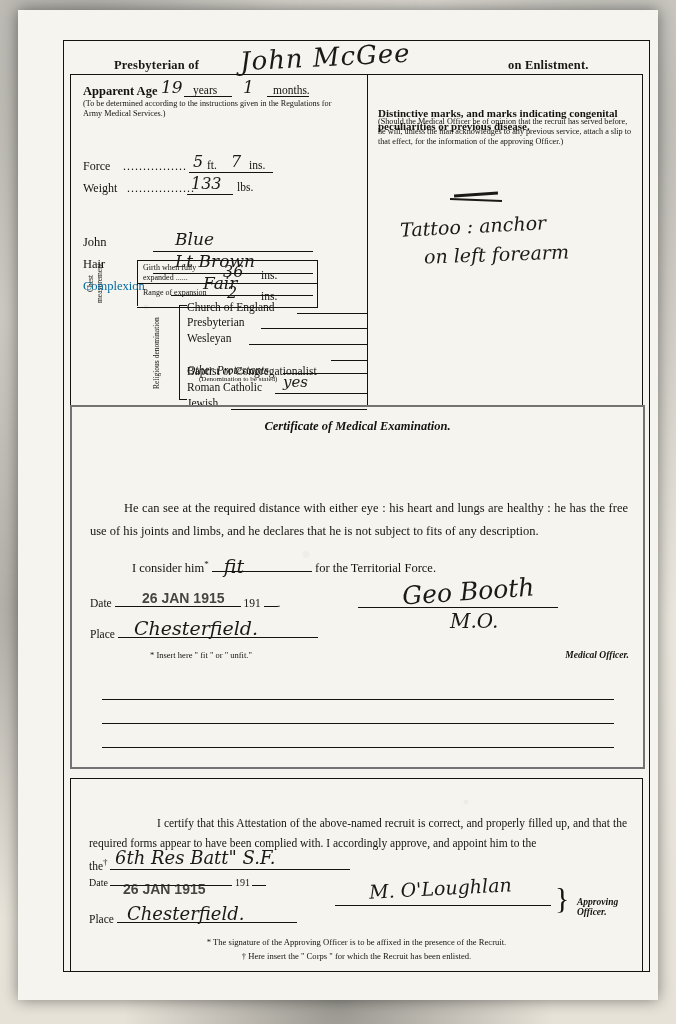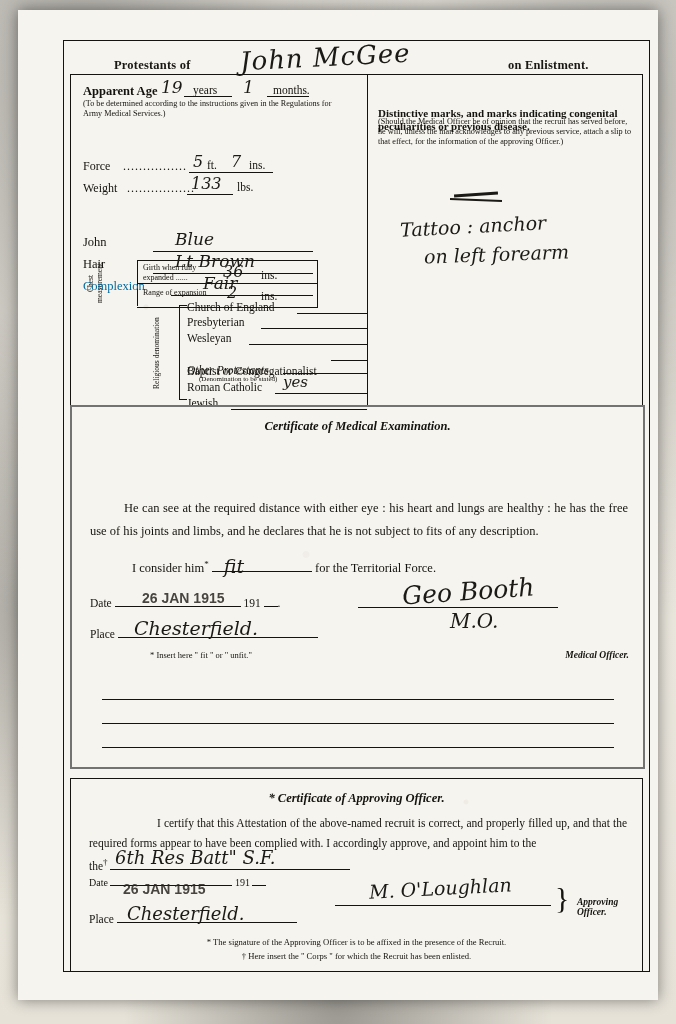--- a/index.html
+++ b/index.html
@@ -119,21 +119,21 @@
   .sig{font-family:"DejaVu Serif",serif;font-style:italic;color:#1c1a16;}
 </style>
 </head>
 <body>
 
 <div class="page">
   <div class="sheet">
     <div class="grain"></div>
 
     <div class="hdr">
-      <span class="lbl l1">Protestants of</span>
+      <span class="lbl l1">Presbyterian of</span>
       <span class="rule"></span>
       <span class="name sig">John McGee</span>
       <span class="lbl l2">on Enlistment.</span>
     </div>
 
     <div class="frame"></div>
 
     <div class="topbox">
       <div class="vdiv"></div>
 
@@ -260,21 +260,20 @@
       <div class="fnote" style="top:243px;">* Insert here " fit " or " unfit."</div>
       <div class="medoff" style="top:243px;">Medical Officer.</div>
 
 
       <div class="blank" style="top:292px;"></div>
       <div class="blank" style="top:316px;"></div>
       <div class="blank" style="top:340px;"></div>
     </div>
 
     <div class="appbox">
-      <div class="apptitle">* Certificate of Approving Officer.</div>
 
       <div class="apppara" style="top:34px;"><span class="ind" style="width:68px;"></span><span>I certify that this Attestation of the above-named recruit is correct, and properly filled up, and that the required forms appear to have been complied with.  I accordingly approve, and appoint him to the</span></div>
 
       <div style="position:absolute;left:18px;top:78px;font-size:11.5px;color:#15130f;">
         <span>the</span><span class="star">†</span>
         <span style="display:inline-block;width:240px;border-bottom:1px solid #15130f;"></span>
       </div>
       <span class="sig" style="position:absolute;left:44px;top:68px;font-size:18px;">6th Res Batt" S.F.</span>
 
       <div style="position:absolute;left:18px;top:98px;font-size:10px;color:#15130f;">

